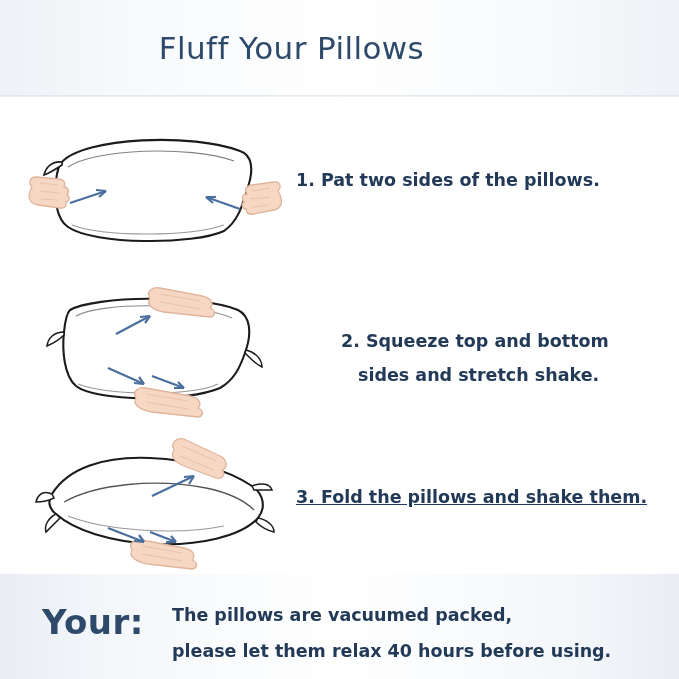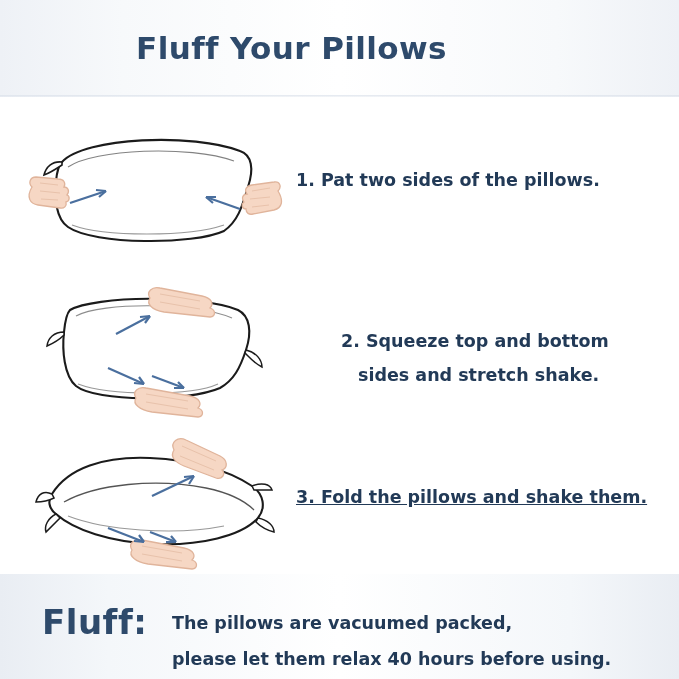--- a/index.html
+++ b/index.html
@@ -22,21 +22,21 @@
     left: 0; top: 0;
     width: 679px; height: 97px;
     background: linear-gradient(to right, #eef1f6 0%, #f7f9fb 18%, #ffffff 50%, #f7f9fb 82%, #eef1f6 100%);
   }
   .header-title {
     position: absolute;
     left: 0; top: 30px;
     width: 583px;
     text-align: center;
     font-size: 31px;
-    font-weight: bold;
+    font-weight: normal;
     color: #2e4a6b;
     letter-spacing: 0.4px;
     font-family: "DejaVu Sans", sans-serif;
   }
 
   
   .body-area {
     position: absolute;
     left: 0; top: 97px;
     width: 679px; height: 477px;
@@ -74,21 +74,21 @@
   .note-label {
     position: absolute;
     left: 42px; top: 28px;
     font-size: 34px;
     font-weight: bold;
     color: #2e4a6b;
     letter-spacing: 0.5px;
   }
   .note-lines {
     position: absolute;
-    left: 172px; top: 32px;
+    left: 172px; top: 24px;
     width: 480px;
     font-size: 17.5px;
     font-weight: bold;
     color: #223a57;
     line-height: 2.05;
   }
 
   
   .edge-fade-top {
     position: absolute; left: 0; top: 95px; width: 679px; height: 3px;
@@ -226,20 +226,20 @@
             <path d="M152 110 L 142 110 M152 110 L 147 104"></path>
           </g>
         </svg>
       </div>
       <div class="step-text" style="top: 48px; text-decoration: underline;">3. Fold the pillows and shake them.</div>
     </div>
 
   </div>
 
   <div class="note-band">
-    <div class="note-label">Fluff:</div>
+    <div class="note-label">Your:</div>
     <div class="note-lines">
       <div>The pillows are vacuumed packed,</div>
       <div>please let them relax 40 hours before using.</div>
     </div>
   </div>
 
 </div>
 
 </body></html>

